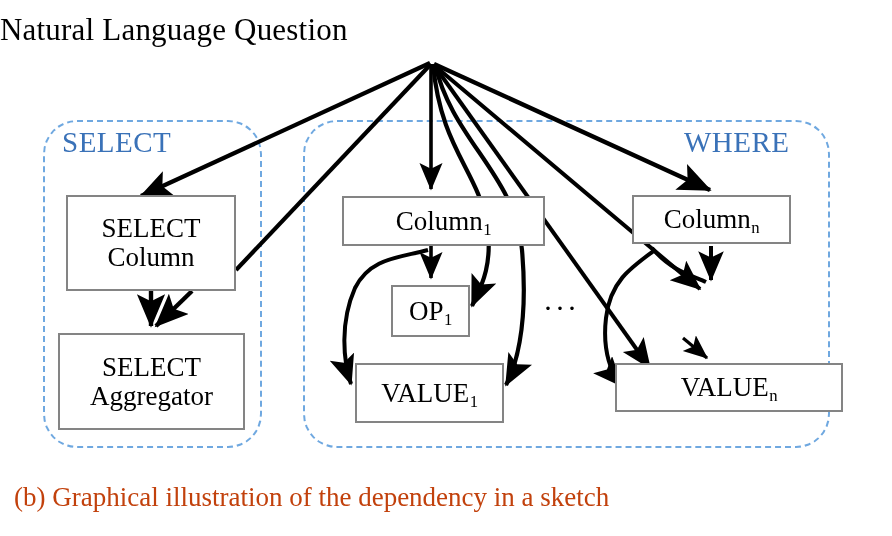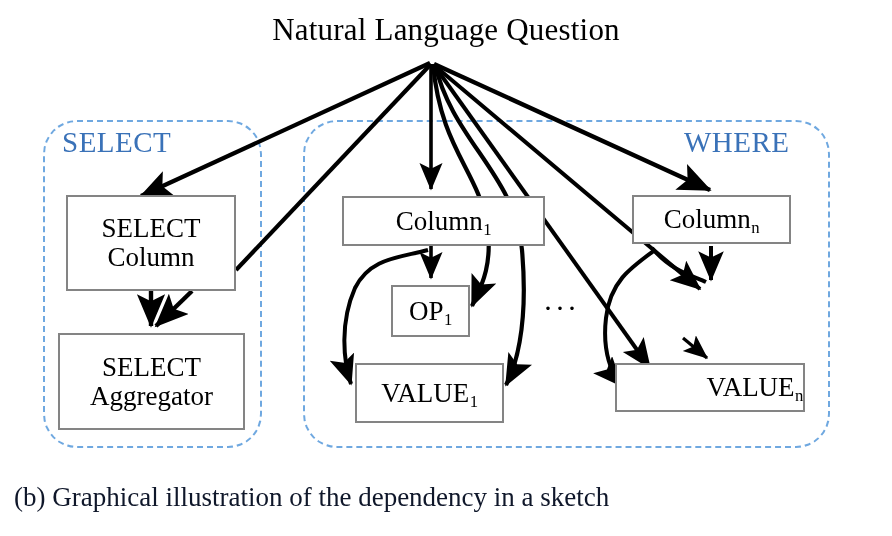--- a/index.html
+++ b/index.html
@@ -21,21 +21,20 @@
     top: 0;
     width: 892px;
     height: 536px;
     pointer-events: none;
   }
   .title {
     position: absolute;
     left: 0;
     top: 12px;
     width: 892px;
-    text-align: center;
     font-size: 31px;
     color: #000000;
     letter-spacing: 0.2px;
     white-space: nowrap;
   }
   .group-box {
     position: absolute;
     border: 2px dashed #6fa8e0;
     border-radius: 34px;
     box-sizing: border-box;
@@ -75,21 +74,21 @@
     font-size: 30px;
     color: #000000;
     letter-spacing: 2px;
     line-height: 1;
   }
   .caption {
     position: absolute;
     left: 14px;
     top: 482px;
     font-size: 27px;
-    color: #0f172a;
+    color: #c2410c;
     white-space: nowrap;
   }
 </style>
 </head>
 <body>
 
 <div id="canvas">
 
   <div class="title">Natural Language Question</div>
 
@@ -166,21 +165,21 @@
 
   <div class="node" style="left:355px; top:363px; width:149px; height:60px;">
     <span class="ln"><span>VALUE</span><sub>1</sub></span>
   </div>
 
   <div class="node" style="left:632px; top:195px; width:159px; height:49px;">
     <span class="ln"><span>Column</span><sub>n</sub></span>
   </div>
 
 
-  <div class="node" style="left:615px; top:363px; width:190px; height:49px;align-items:flex-end;">
+  <div class="node" style="left:615px; top:363px; width:228px; height:49px;">
     <span class="ln"><span>VALUE</span><sub>n</sub></span>
   </div>
 
   <div class="ellipsis" style="left:543px; top:293px;">···</div>
 
   <div class="caption">(b) Graphical illustration of the dependency in a sketch</div>
 
 </div>
 
 </body></html>

